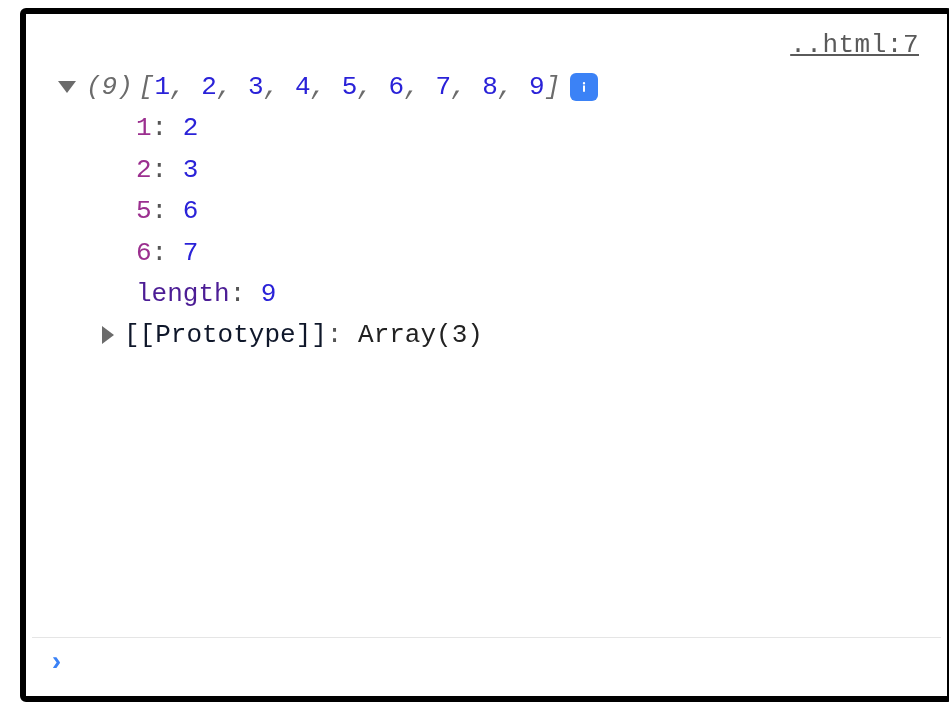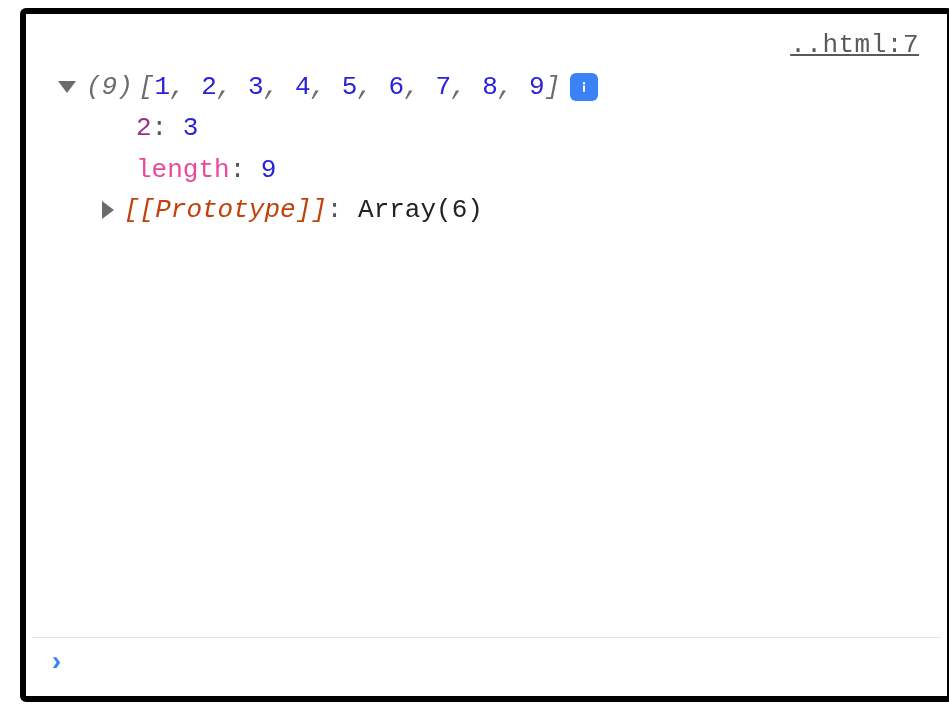--- a/index.html
+++ b/index.html
@@ -83,38 +83,37 @@
       padding-left: 90px;
       line-height: 1.6;
       margin-top: 6px;
     }
     .prop-row {
     }
     .prop-key {
       color: #9b2f8f;
     }
     .prop-key.dim {
-      color: #ec4899;
+      color: #4c1d95;
     }
     .colon {
       color: #555;
     }
     .prop-val {
       color: #2a22d8;
     }
     .proto-row {
       padding-left: 56px;
       margin-top: 4px;
       display: flex;
       align-items: center;
       gap: 6px;
     }
     .proto-label {
-      color: #c2410c;
-      font-style: italic;
+      color: #0f172a;
     }
     .proto-val {
       color: #222;
     }
     .divider {
       position: absolute;
       left: 6px;
       right: 6px;
       bottom: 58px;
       height: 1px;
@@ -143,26 +142,29 @@
       <span class="bracket">[</span><span id="preview-values"><span class="num">1</span><span class="bracket">, </span><span class="num">2</span><span class="bracket">, </span><span class="num">3</span><span class="bracket">, </span><span class="num">4</span><span class="bracket">, </span><span class="num">5</span><span class="bracket">, </span><span class="num">6</span><span class="bracket">, </span><span class="num">7</span><span class="bracket">, </span><span class="num">8</span><span class="bracket">, </span><span class="num">9</span></span><span class="bracket">]</span>
     </span>
     <span class="info-badge">
       <svg viewBox="0 0 16 16" fill="#fff">
           <path d="M8 3a1.2 1.2 0 1 1 0 2.4A1.2 1.2 0 0 1 8 3zm-1 3.6h2v6.2H7V6.6z"></path>
         </svg>
     </span>
   </div>
 
   <div class="props" id="props">
+      <div class="prop-row"><span class="prop-key">1</span><span class="colon">: </span><span class="prop-val">2</span></div>
       <div class="prop-row"><span class="prop-key">2</span><span class="colon">: </span><span class="prop-val">3</span></div>
+      <div class="prop-row"><span class="prop-key">5</span><span class="colon">: </span><span class="prop-val">6</span></div>
+      <div class="prop-row"><span class="prop-key">6</span><span class="colon">: </span><span class="prop-val">7</span></div>
       <div class="prop-row"><span class="prop-key dim">length</span><span class="colon">: </span><span class="prop-val">9</span></div>
     </div>
 
   <div class="proto-row">
     <span class="disclosure closed"></span>
     <span>
-      <span class="proto-label">[[Prototype]]</span><span class="colon">: </span><span class="proto-val">Array(6)</span>
+      <span class="proto-label">[[Prototype]]</span><span class="colon">: </span><span class="proto-val">Array(3)</span>
     </span>
   </div>
 
   <div class="divider"></div>
   <div class="prompt">›</div>
 </div>
 
 </body></html>

